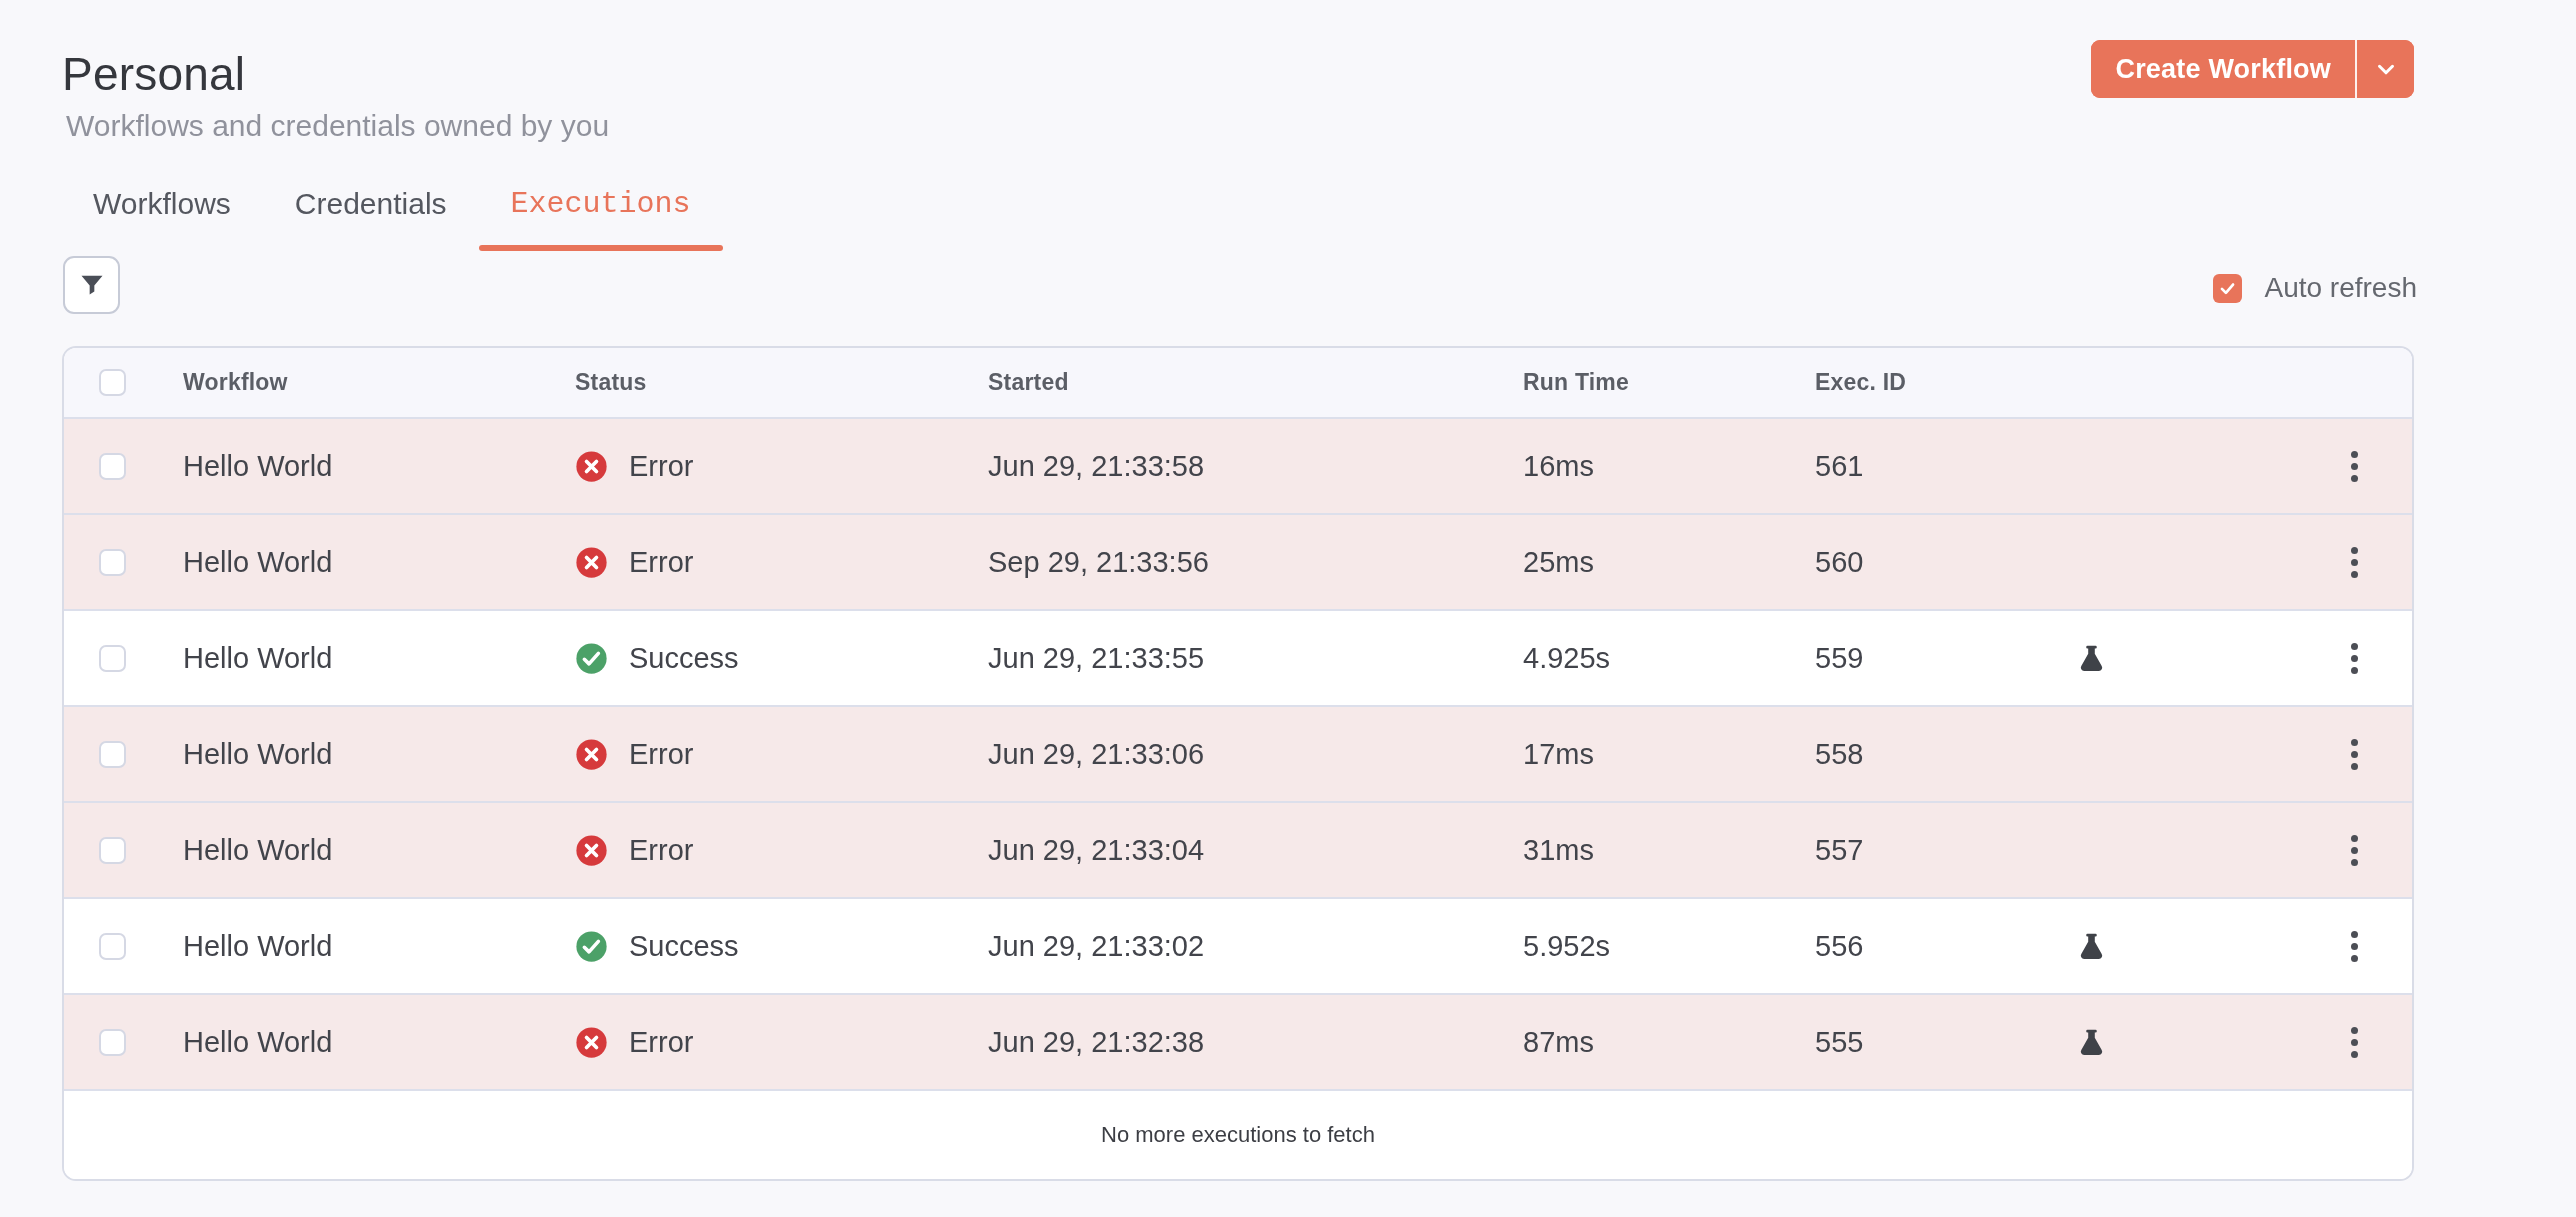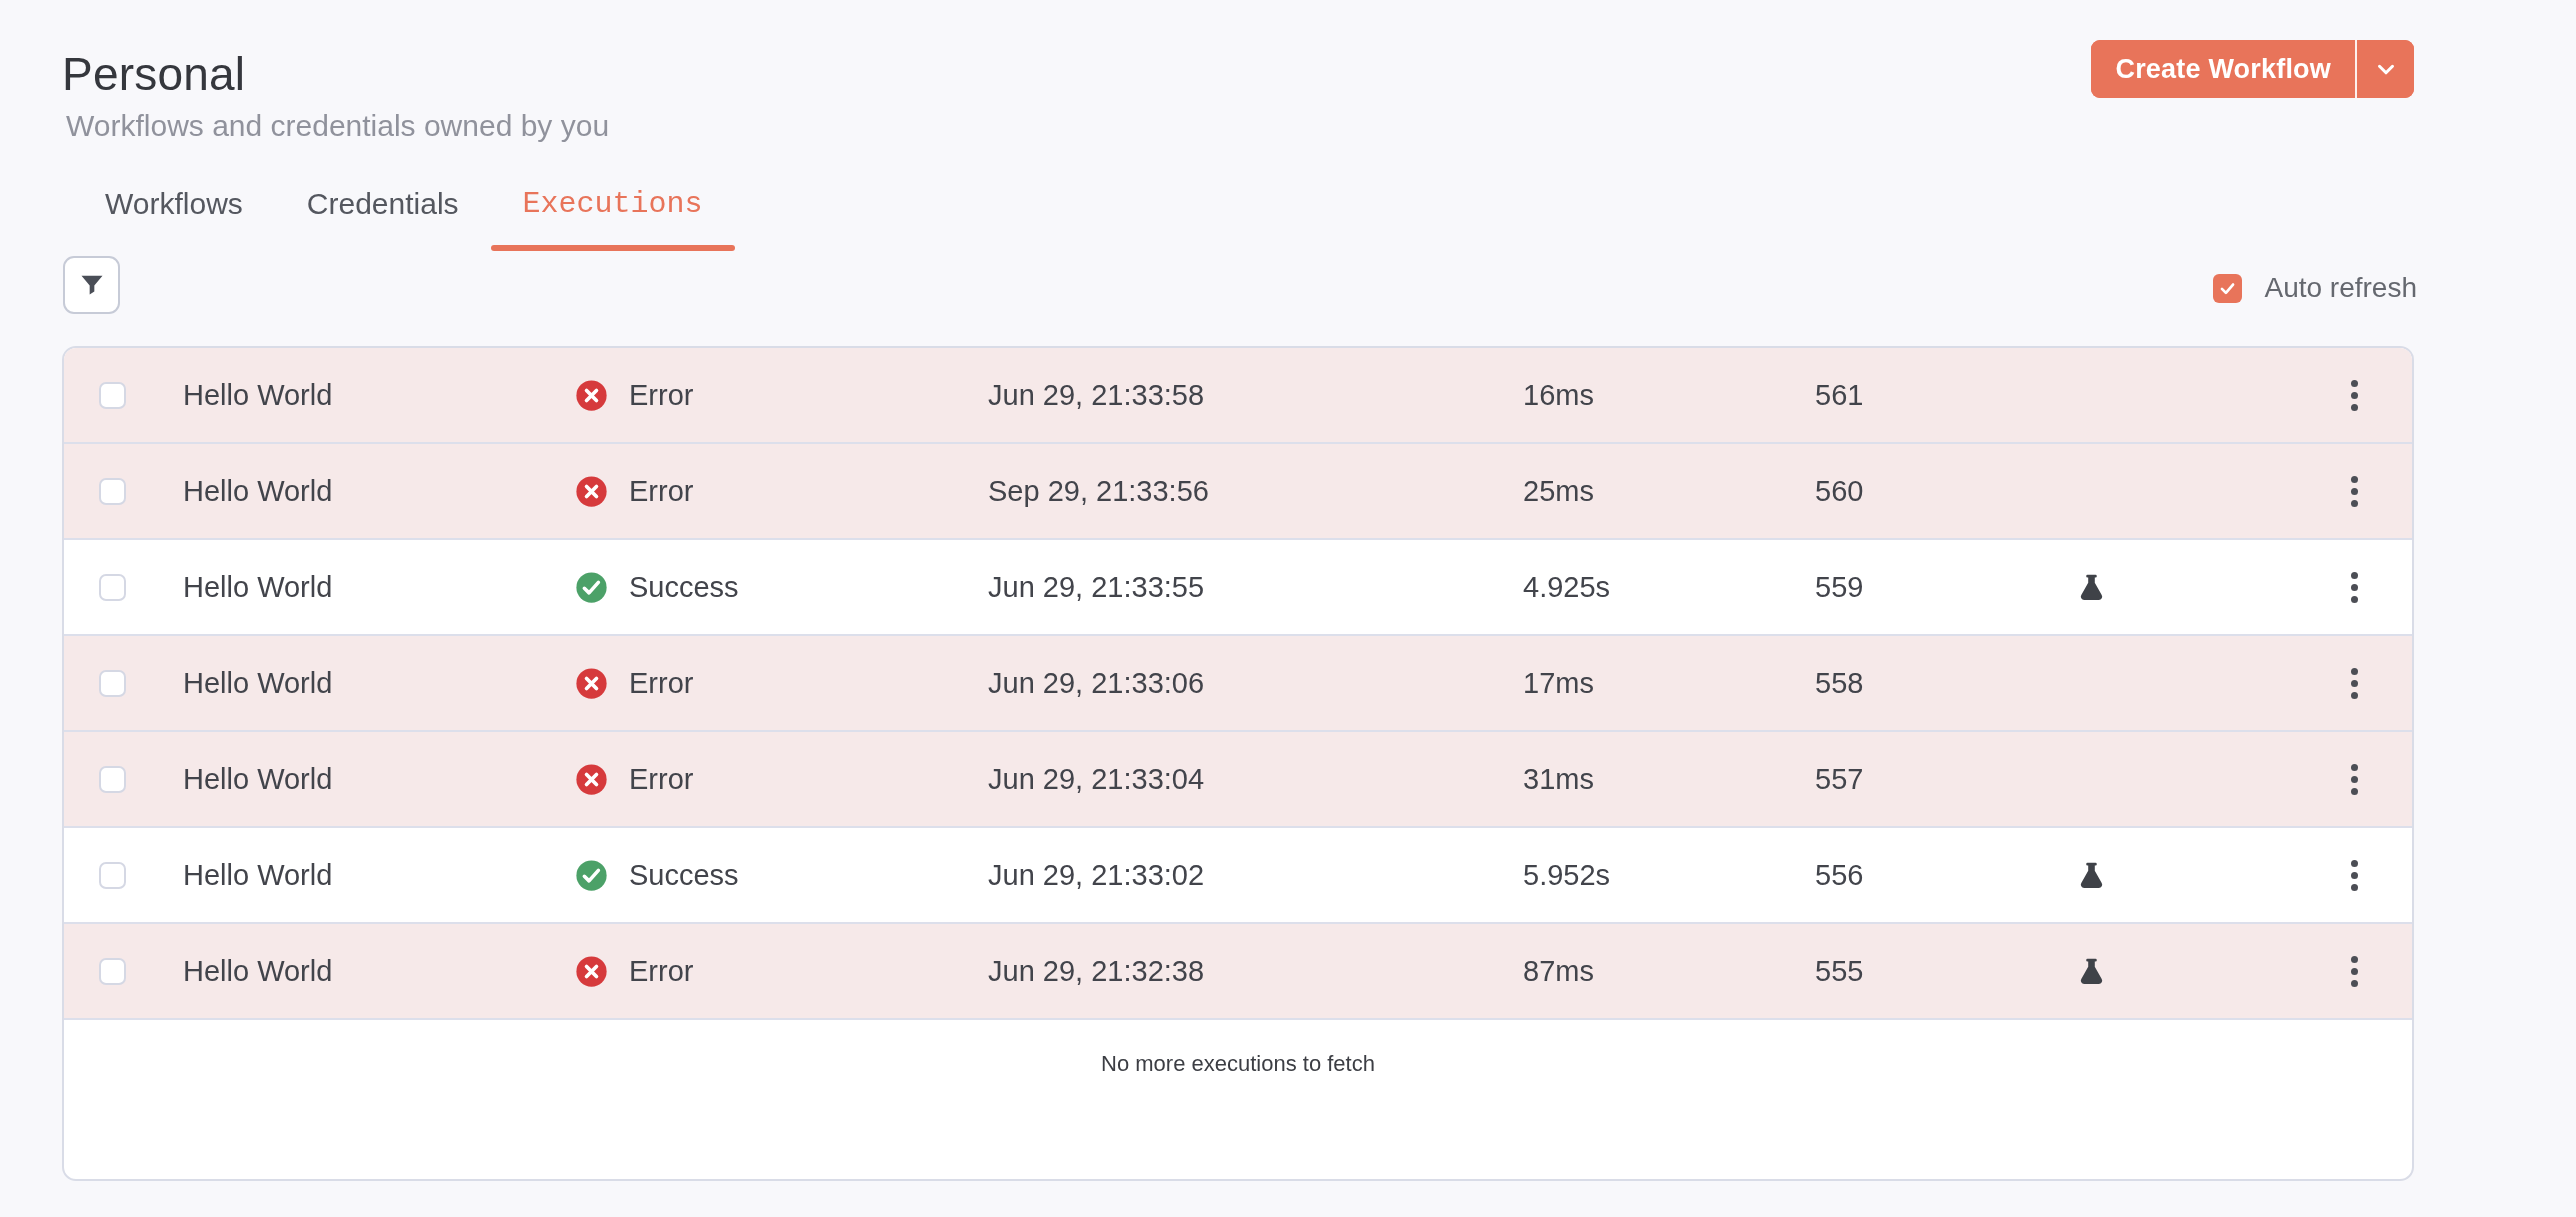--- a/index.html
+++ b/index.html
@@ -30,21 +30,21 @@
     font-family:inherit;font-size:27px;font-weight:bold;letter-spacing:0.2px;
     padding:0 24px;display:flex;align-items:center;
   }
   .split-caret{
     border:none;background:#e8745a;cursor:pointer;width:59px;
     border-left:2px solid rgba(255,255,255,0.9);
     display:flex;align-items:center;justify-content:center;padding:0;
   }
 
   
-  .tabs{position:absolute;left:105px;top:187px;display:flex;gap:64px;}
+  .tabs{position:absolute;left:93px;top:187px;display:flex;gap:64px;}
   .tab{
     font-size:30px;color:#54575f;cursor:pointer;position:relative;
     padding-bottom:8px;white-space:nowrap;
   }
   .tab.active{color:#e8745a;font-family:Liberation Mono, monospace;}
   .tab.active::after{
     content:"";position:absolute;left:-32px;right:-32px;top:58px;height:6px;
     background:#e8745a;border-radius:3px;
   }
 
@@ -137,20 +137,32 @@
 <label class="auto-refresh">
   <span class="cb-on">
     <svg width="19" height="19" viewBox="0 0 24 24" fill="none">
         <path d="M5 12.5l5 5L19 7" stroke="#fff" stroke-width="3.4" stroke-linecap="round" stroke-linejoin="round"></path>
       </svg>
   </span>
   <span class="auto-refresh-text">Auto refresh</span>
 </label>
 
 <div class="table">
+  <div class="thead grid-row">
+    <span class="cell c-check">
+        <span class="checkbox"></span>
+      </span>
+    <span class="cell">Workflow</span>
+    <span class="cell">Status</span>
+    <span class="cell">Started</span>
+    <span class="cell">Run Time</span>
+    <span class="cell">Exec. ID</span>
+    <span class="cell c-flask"></span>
+    <span class="cell c-menu"></span>
+  </div>
 
   <div class="tbody">
 
     <div class="row grid-row err">
       <span class="cell c-check">
           <span class="checkbox"></span>
         </span>
       <span class="cell">Hello World</span>
       <span class="cell c-status">
         <span class="sicon icon-error">

